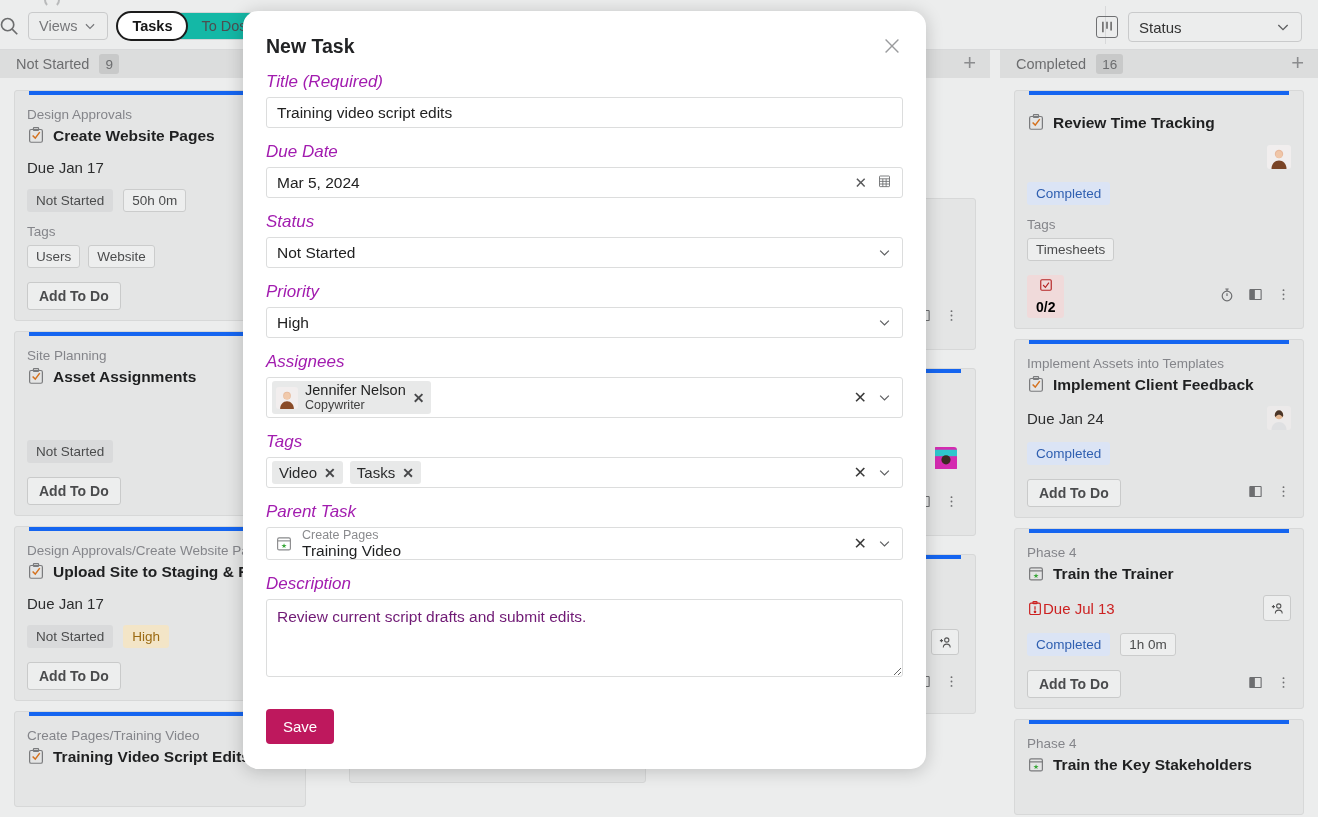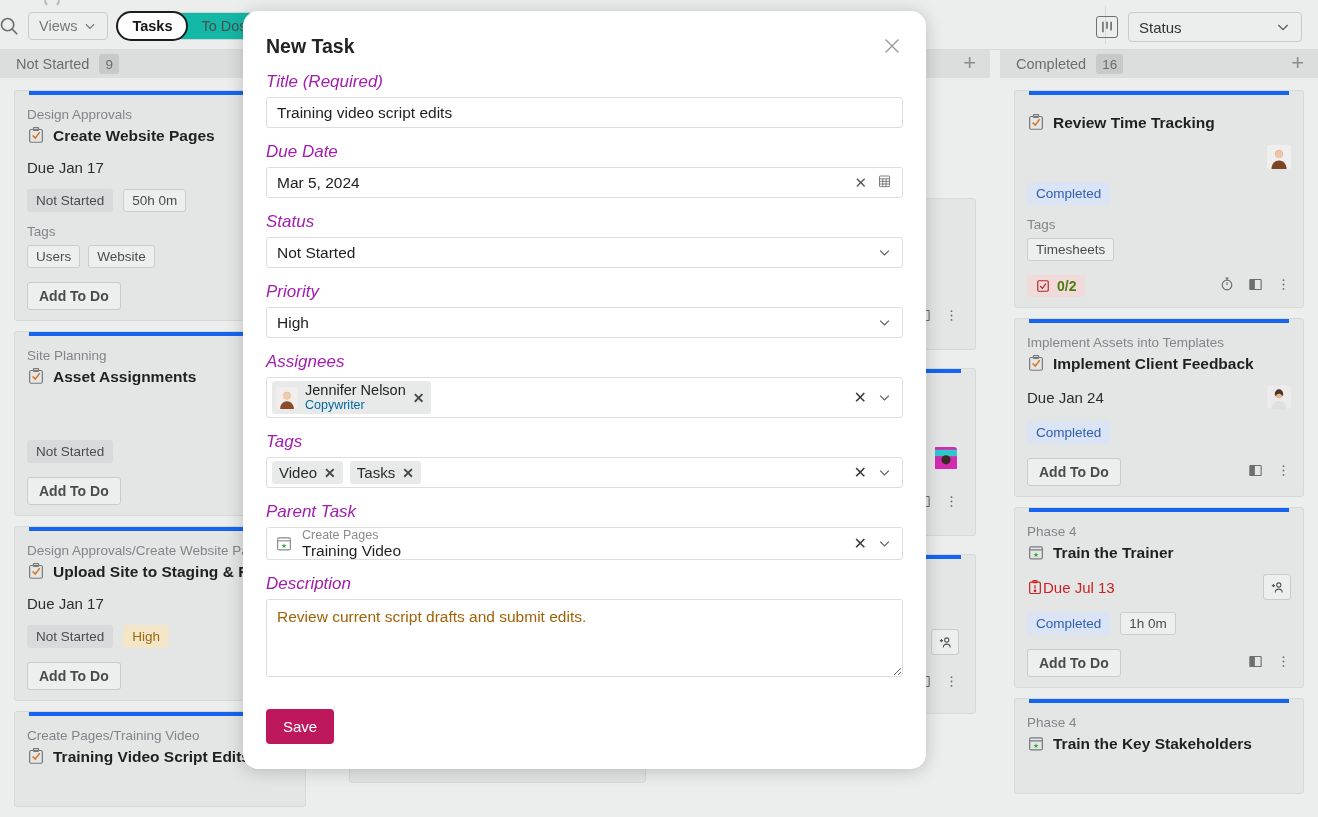--- a/index.html
+++ b/index.html
@@ -107,21 +107,21 @@
   .addtodo {
     font-size: 14px; font-weight: bold; color: #4a4b4d;
     border: 1px solid #c9caca; background: #edeeee; border-radius: 3px; padding: 5px 11px;
   }
   .cnt-badge {
     font-size: 14px; color: #6c6d6f; border: 1px solid #cbcccc; background: #e9eaea;
     border-radius: 3px; padding: 3px 9px;
   }
   .subcount {
     display: flex; align-items: center; gap: 7px;
-    background: #f0dada; color: #4d7c0f; border-radius: 3px; padding: 3px 9px; font-size: 14px; font-weight: bold;
+    background: #f0dada; color: #000000; border-radius: 3px; padding: 3px 9px; font-size: 14px; font-weight: bold; flex-direction: column;
   }
   .card-actions { display: flex; align-items: center; gap: 13px; color: #6d6e70; }
   .avatar {
     width: 24px; height: 24px; border-radius: 3px; overflow: hidden; display: block;
   }
   .addperson {
     width: 28px; height: 26px; border: 1px solid #c9caca; background: #edeeee; border-radius: 3px;
     display: flex; align-items: center; justify-content: center; color: #555;
   }
 
@@ -150,31 +150,31 @@
     display: flex; align-items: center; padding: 3px 44px 3px 5px; gap: 7px; position: relative;
   }
   .token {
     background: #e8e9e9; border-radius: 3px; display: flex; align-items: center; gap: 7px;
     padding: 3px 7px; font-size: 15px; color: #2a2b2c;
   }
   .token .tx { color: #47484a; font-size: 14px; font-weight: bold; }
   .token-person { padding: 2px 7px 2px 4px; }
   .token-person .meta { display: flex; flex-direction: column; line-height: 1.08; }
   .token-person .nm { font-size: 14.5px; color: #222; }
-  .token-person .role { font-size: 12.5px; color: #0369a1; }
+  .token-person .role { font-size: 12.5px; color: #404040; }
   .parentbox {
     height: 33px; border: 1px solid #dcdddd; border-radius: 3px; background: #fff;
     display: flex; align-items: center; gap: 9px; padding: 0 44px 0 8px; position: relative;
   }
   .parentbox .meta { display: flex; flex-direction: column; line-height: 1.12; justify-content: space-between; }
   .parentbox .sub { font-size: 12.5px; color: #8a8b8e; }
   .parentbox .main { font-size: 15.5px; color: #1f2021; }
   textarea.desc {
     width: 100%; height: 78px; border: 1px solid #dcdddd; border-radius: 3px;
-    font-family: "Liberation Sans", sans-serif; font-size: 15.5px; color: #a16207;
+    font-family: "Liberation Sans", sans-serif; font-size: 15.5px; color: #701a75;
     padding: 8px 10px; resize: vertical; background: #fff; display: block;
   }
   .save-btn {
     margin-top: 32px; background: #be185d; color: #fff; font-size: 15px;
     border: none; border-radius: 4px; padding: 9px 17px; cursor: pointer;
     font-family: "Liberation Sans", sans-serif;
   }
   .clipboard-ico { width: 18px; height: 19px; flex: none; }
   .milestone-ico { width: 18px; height: 19px; flex: none; }
 </style>

